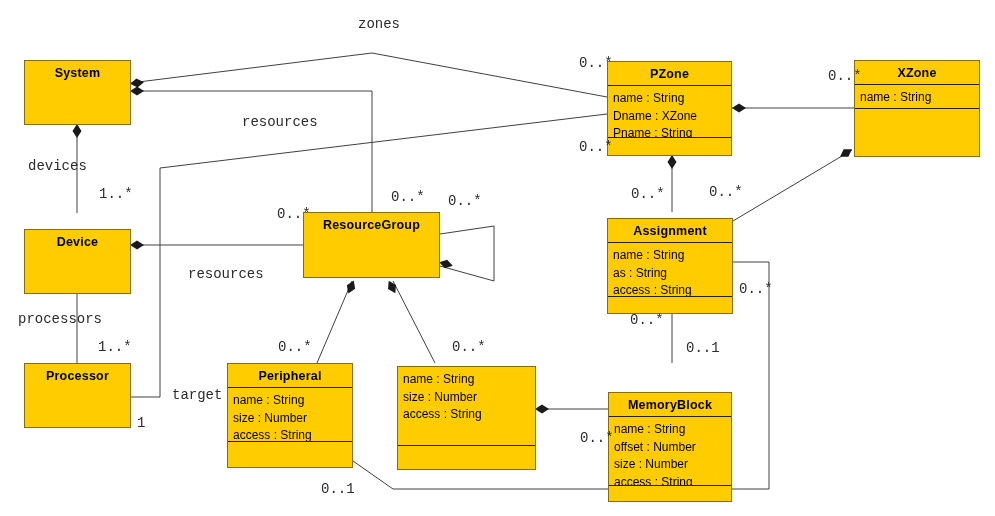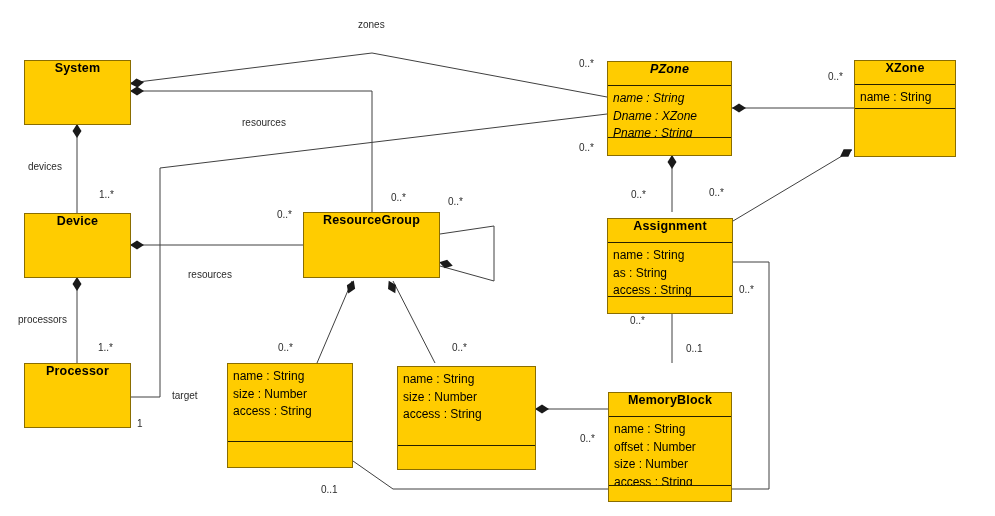--- a/index.html
+++ b/index.html
@@ -9,29 +9,29 @@
   }
   svg.edges{position:absolute;left:0;top:0;width:995px;height:516px;}
   .uml-class{
     position:absolute;box-sizing:border-box;
     background:#FFCC00;border:1px solid #8a6d00;
     display:flex;flex-direction:column;
   }
   .uml-title{
     flex:0 0 auto;height:24px;box-sizing:border-box;
     font-size:12.5px;font-weight:bold;color:#000;
-    text-align:center;
+    text-align:center;padding-top:5px;
     letter-spacing:.2px;
   }
   .uml-class.compartments .uml-title{border-bottom:1px solid #262000;}
   .uml-attrs{flex:1 1 auto;padding:4px 14px 0 5px;overflow:hidden;}
   .uml-attr{font-size:12px;line-height:17.5px;color:#000;white-space:nowrap;}
   .uml-empty{flex:0 0 auto;border-top:1px solid #262000;}
   .edge-label{
-    position:absolute;font-size:10px;color:#2b2b2b;white-space:nowrap;line-height:11px;
+    position:absolute;font-size:14px;color:#2b2b2b;white-space:nowrap;line-height:11px;font-family:Liberation Mono, monospace;
   }
 </style>
 </head>
 <body>
 
 <div id="canvas">
 
   <svg class="edges" viewBox="0 0 995 516">
     <g stroke="#404040" stroke-width="1" fill="none">
       <polyline points="77,125 77,213"></polyline>
@@ -63,33 +63,34 @@
       <polygon points="-7,0 0,-4.5 7,0 0,4.5" transform="translate(739,108) rotate(0)"></polygon>
       <polygon points="-7,0 0,-4.5 7,0 0,4.5" transform="translate(846,153) rotate(148)"></polygon>
       <polygon points="-7,0 0,-4.5 7,0 0,4.5" transform="translate(542,409) rotate(0)"></polygon>
     </g>
   </svg>
 
   <div class="uml-class" style="left:24px;top:60px;width:107px;height:65px;">
     <div class="uml-title">System</div>
   </div>
 
-  <div class="uml-class" style="left:24px;top:213px;width:107px;height:65px;">
+  <div class="uml-class" style="left:24px;top:229px;width:107px;height:65px;">
     <div class="uml-title">Device</div>
   </div>
 
   <div class="uml-class" style="left:24px;top:363px;width:107px;height:65px;">
     <div class="uml-title">Processor</div>
   </div>
 
   <div class="uml-class" style="left:303px;top:212px;width:137px;height:66px;">
     <div class="uml-title">ResourceGroup</div>
   </div>
 
   <div class="uml-class compartments" style="left:227px;top:363px;width:126px;height:105px;">
+    <div class="uml-title">Peripheral</div>
     <div class="uml-attrs">
       <div class="uml-attr">name : String</div>
       <div class="uml-attr">size : Number</div>
       <div class="uml-attr">access : String</div>
     </div>
     <div class="uml-empty" style="height:25px;"></div>
   </div>
 
   <div class="uml-class compartments" style="left:397px;top:366px;width:139px;height:104px;">
     <div class="uml-attrs">
@@ -114,31 +115,31 @@
   <div class="uml-class compartments" style="left:607px;top:212px;width:126px;height:96px;margin-top:6px;">
     <div class="uml-title">Assignment</div>
     <div class="uml-attrs">
       <div class="uml-attr">name : String</div>
       <div class="uml-attr">as : String</div>
       <div class="uml-attr">access : String</div>
     </div>
     <div class="uml-empty" style="height:16px;"></div>
   </div>
 
-  <div class="uml-class compartments" style="left:607px;top:61px;width:125px;height:95px;font-style:italic;">
+  <div class="uml-class compartments" style="left:607px;top:61px;width:125px;height:95px;">
     <div class="uml-title">PZone</div>
     <div class="uml-attrs">
       <div class="uml-attr">name : String</div>
       <div class="uml-attr">Dname : XZone</div>
       <div class="uml-attr">Pname : String</div>
     </div>
     <div class="uml-empty" style="height:17px;"></div>
   </div>
 
-  <div class="uml-class compartments" style="left:854px;top:60px;width:102px;height:97px;">
+  <div class="uml-class compartments" style="left:854px;top:60px;width:126px;height:97px;">
     <div class="uml-title">XZone</div>
     <div class="uml-attrs">
       <div class="uml-attr">name : String</div>
     </div>
     <div class="uml-empty" style="height:47px;"></div>
   </div>
 
   <span class="edge-label" style="left:358px;top:19px;">zones</span>
   <span class="edge-label" style="left:28px;top:161px;">devices</span>
   <span class="edge-label" style="left:99px;top:189px;">1..*</span>

